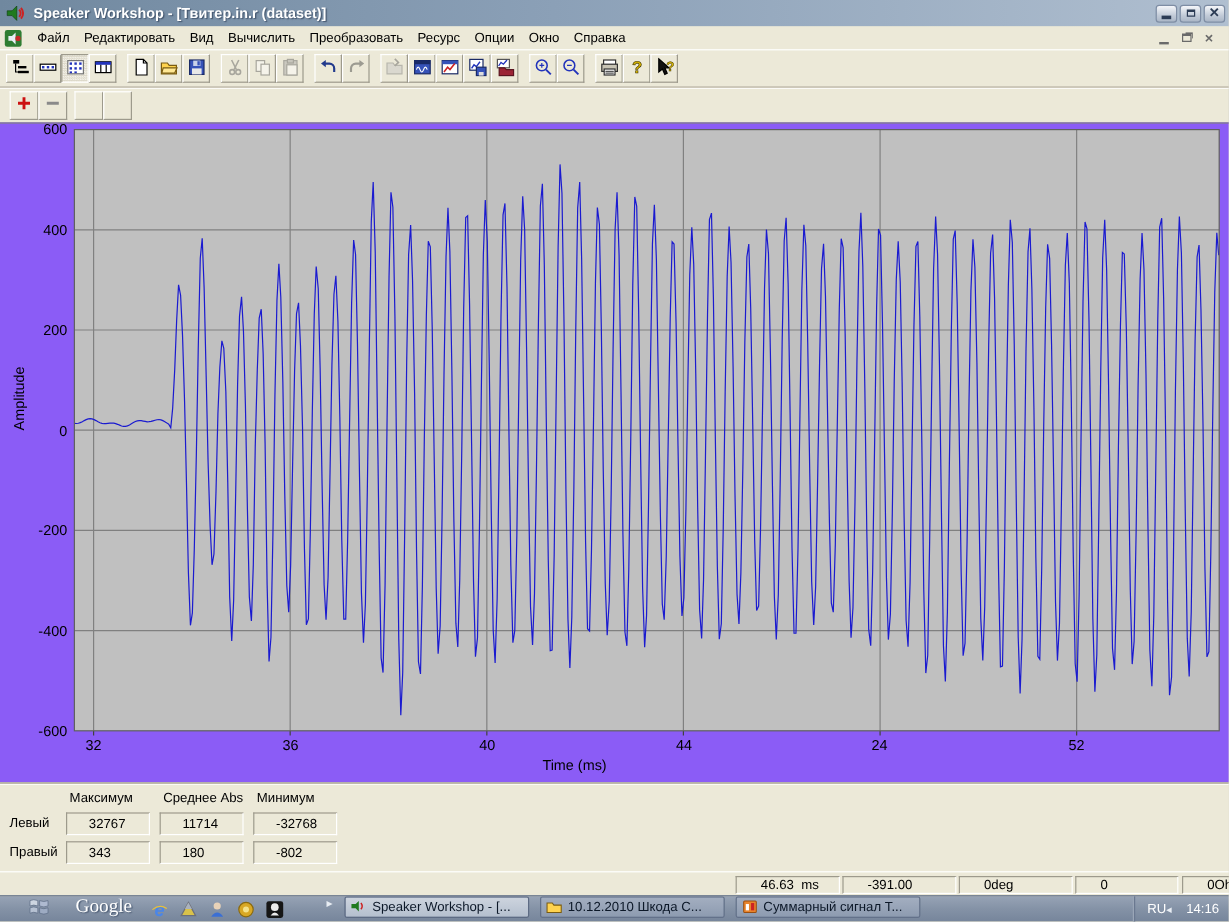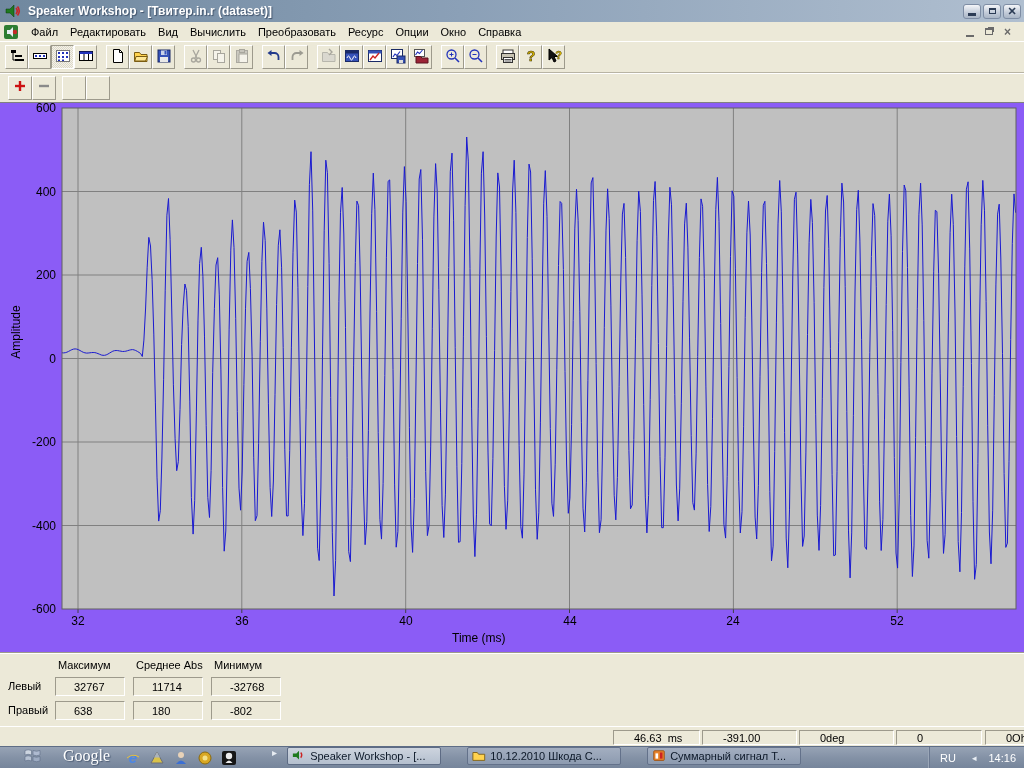--- a/index.html
+++ b/index.html
@@ -45,25 +45,25 @@
 
 #statusbar{position:absolute;left:0;top:726px;width:1024px;height:20px;background:#ece9d8;border-top:1px solid #fff}
 .status-cell{position:absolute;top:3px;height:15px;border:1px solid;border-color:#9d9a8c #fff #fff #9d9a8c;font-size:11px;padding:1px 0 0 20px;white-space:pre;color:#000}
 
 #taskbar{position:absolute;left:0;top:746px;width:1024px;height:22px;background:linear-gradient(180deg,#97a3b5 0%,#8492a6 50%,#76859b 100%);border-top:1px solid #5e6d86;display:flex;}
 #start-flag{margin-left:24px}
 #google-logo{font-family:"Liberation Serif",serif;color:#fff;font-size:16px;margin-left:22px;text-shadow:1px 1px 1px #4a5a72}
 #quicklaunch{display:flex;align-items:center;margin-left:14px}
 .ql-icon{width:17px;height:17px;margin-right:7px;display:flex;align-items:center;justify-content:center}
 #ql-chevron{color:#e8edf3;font-size:10px;margin:0 10px 0 28px}
-.task-btn{height:18px;width:154px;margin-right:26px;border-radius:2px;border:1px solid #63718a;display:flex;align-items:center;padding:0 4px;font-size:11px;color:#0c1828;background:linear-gradient(180deg,#a3aec0,#8d9bb0);overflow:hidden;white-space:nowrap}
+.task-btn{height:18px;width:154px;margin-right:9px;border-radius:2px;border:1px solid #63718a;display:flex;align-items:center;padding:0 4px;font-size:11px;color:#0c1828;background:linear-gradient(180deg,#a3aec0,#8d9bb0);overflow:hidden;white-space:nowrap}
 .task-btn.active{background:linear-gradient(180deg,#cdd4de,#b4bfce);border-color:#5d6b84}
 .task-btn .ticon{width:14px;height:14px;margin-right:4px;flex:none;display:flex;align-items:center;justify-content:center}
 #tray{margin-left:auto;display:flex;align-items:center;height:22px;padding-right:8px;border-left:1px solid #6a7890;box-shadow:-1px 0 0 #9aa6b7;padding-left:10px}
-#lang{color:#fff;font-size:11px;margin-right:16px}
+#lang{color:#fff;font-size:11px;margin-right:0}
 #tray-arrow{color:#e9eef4;font-size:9px;margin-right:12px}
 #clock{color:#fff;font-size:11px}
 </style>
 </head>
 <body>
 
 <div id="titlebar">
   <svg id="app-icon" width="16" height="16" viewBox="0 0 16 16">
       <polygon points="1,6 5,6 9,2 9,14 5,10 1,10" fill="#1f7a1f" stroke="#0a3a0a" stroke-width="0.5"></polygon>
       <path d="M11 5 Q13.5 8 11 11" stroke="#c22" stroke-width="1.6" fill="none"></path>
@@ -353,21 +353,21 @@
 
 <div id="statspanel">
     <div class="col-header" style="left:58px;top:6px">Максимум</div>
     <div class="col-header" style="left:136px;top:6px">Среднее Abs</div>
     <div class="col-header" style="left:214px;top:6px">Минимум</div>
     <div class="row-label" style="left:8px;top:27px;width:44px">Левый</div>
     <div class="stat-box" style="left:55px;top:24px">32767</div>
     <div class="stat-box" style="left:133px;top:24px">11714</div>
     <div class="stat-box" style="left:211px;top:24px">-32768</div>
     <div class="row-label" style="left:8px;top:51px;width:44px">Правый</div>
-    <div class="stat-box" style="left:55px;top:48px">638</div>
+    <div class="stat-box" style="left:55px;top:48px">343</div>
     <div class="stat-box" style="left:133px;top:48px">180</div>
     <div class="stat-box" style="left:211px;top:48px">-802</div>
   </div>
 
 <div id="statusbar">
     <div class="status-cell" style="left:613px;width:87px">46.63  ms</div>
     <div class="status-cell" style="left:702px;width:95px">-391.00</div>
     <div class="status-cell" style="left:799px;width:95px">0deg</div>
     <div class="status-cell" style="left:896px;width:86px">0</div>
     <div class="status-cell" style="left:985px;width:80px">0Ohms</div>

